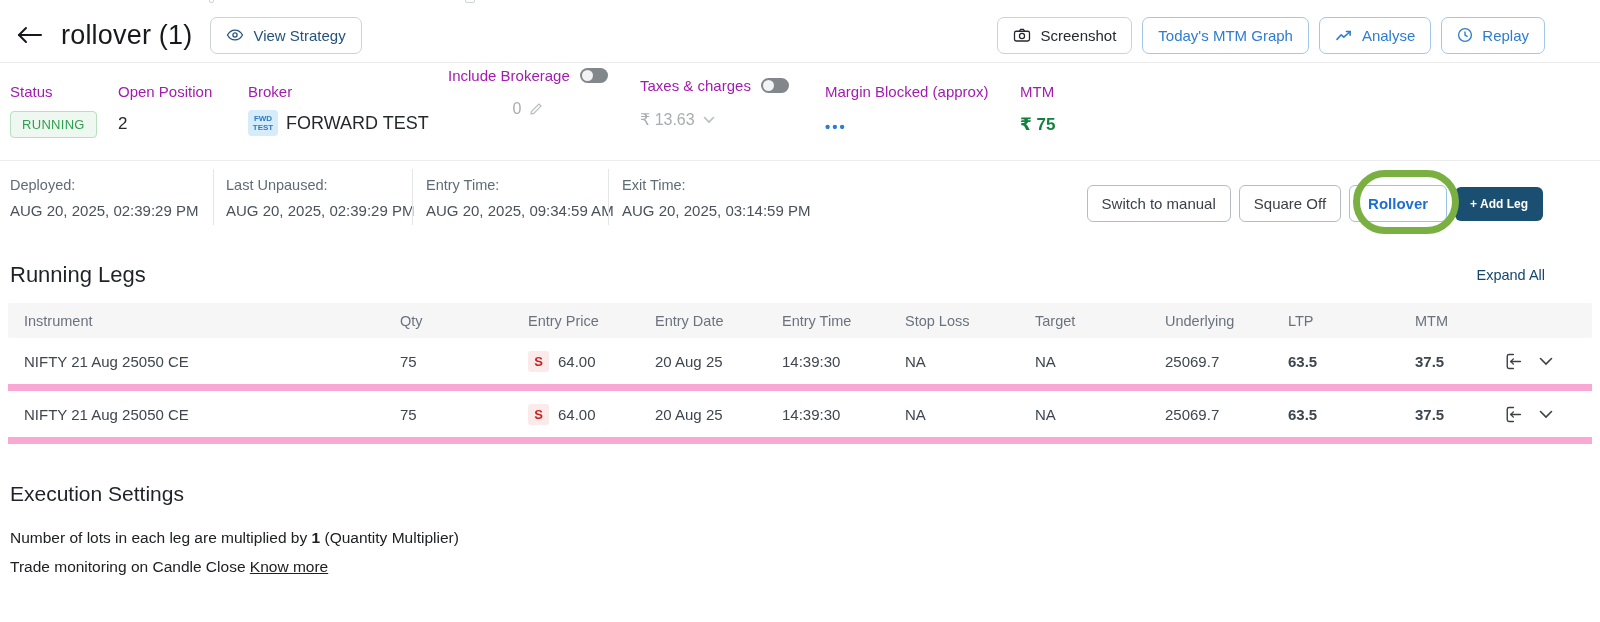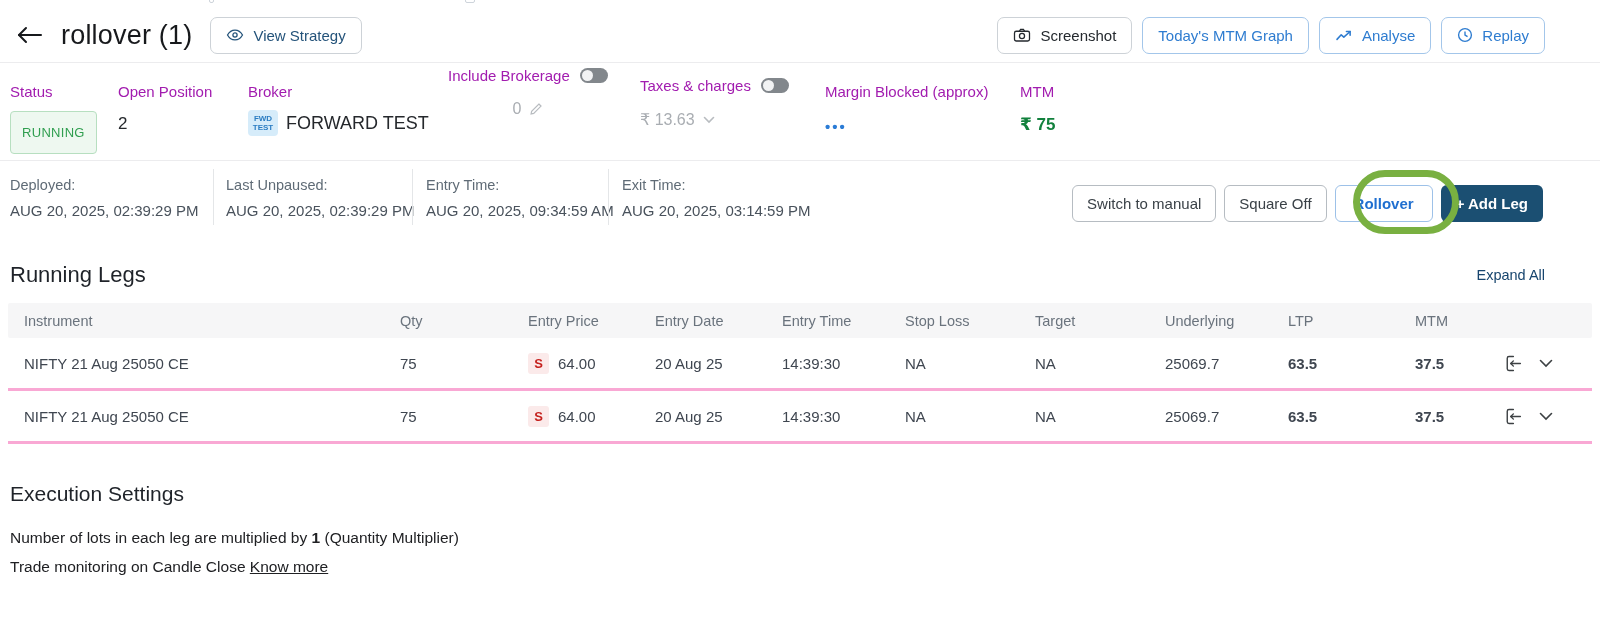--- a/index.html
+++ b/index.html
@@ -28,21 +28,21 @@
   .btn-blue { border:1px solid #a3c6ea; color:#2e7cd0; }
   .header-right { display:flex; align-items:center; gap:10px; }
 
   .hr-line { position:absolute; left:0; width:100%; height:1px; background:#ececee; }
 
   
   .status-panel { position:absolute; top:63px; left:0; width:100%; height:97px; }
   .sp-col { position:absolute; top:20px; }
   .sp-label { font-size:15px; color:#a21caf; white-space:nowrap; }
   .sp-value { margin-top:14px; font-size:17px; color:#25282c; }
-  .badge-running { display:inline-block; margin-top:11px; padding:13px 11px; font-size:13px;
+  .badge-running { display:inline-block; margin-top:11px; padding:5px 11px; font-size:13px;
                    color:#2f9e4f; background:#eef8f0; border:1px solid #b7dfc0; border-radius:4px;
                    letter-spacing:.3px; }
   .broker-line { display:flex; align-items:center; gap:8px; margin-top:10px; }
   .fwd-badge { width:30px; height:26px; background:#d6ecfa; color:#2a7cc2; border-radius:4px;
                font-size:8px; font-weight:bold; display:flex; flex-direction:column;
                align-items:center; justify-content:center; line-height:9px; }
   .broker-name { font-size:18px; color:#25282c; }
   .toggle-row { display:flex; align-items:center; gap:10px; }
   .toggle { width:28px; height:15px; border-radius:8px; background:#82878c; position:relative; cursor:pointer; }
   .toggle .knob { position:absolute; left:2px; top:2px; width:11px; height:11px; border-radius:50%; background:#f2f3f4; }
@@ -59,38 +59,38 @@
   .tb-value { margin-top:9px; font-size:15px; color:#49525c; white-space:nowrap; }
   .tb-divider { position:absolute; top:8px; width:1px; height:56px; background:#e4e6e8; }
   .tb-buttons { position:absolute; top:24px; right:57px; display:flex; gap:8px; align-items:center; }
   .btn-plain { border:1px solid #b6bcc2; color:#3a4147; border-radius:6px; background:#fff;
                padding:9px 14px; font-size:15px; cursor:pointer; white-space:nowrap;
                font-family:"Liberation Sans","DejaVu Sans",sans-serif; }
   .btn-rollover { border:1px solid #9dc1e8; color:#1f6fd0; font-weight:bold; background:#fff;
                   border-radius:6px; padding:9px 18px; font-size:15px; cursor:pointer;
                   font-family:"Liberation Sans","DejaVu Sans",sans-serif; position:relative; z-index:2; }
   .btn-addleg { border:none; background:#1b4f72; color:#fff; font-weight:bold; border-radius:6px;
-                padding:10px 15px; font-size:15px; cursor:pointer; white-space:nowrap;
+                padding:10px 15px; font-size:12px; cursor:pointer; white-space:nowrap;
                 font-family:"Liberation Sans","DejaVu Sans",sans-serif; }
   .annotation { position:absolute; top:9px; right:141px; width:106px; height:64px;
                 border:7px solid #79b041; border-radius:36px; z-index:3; pointer-events:none; }
 
   
   .legs-head { position:absolute; top:247px; left:0; width:100%; height:56px;
                display:flex; align-items:center; justify-content:space-between; padding:0 55px 0 10px; }
   .section-title { font-size:22px; font-weight:500; color:#1f2329; }
   .expand-all { font-size:14.5px; font-weight:normal; color:#17456e; cursor:pointer; }
 
   .legs-table { position:absolute; top:303px; left:8px; width:1584px; }
   .tgrid { display:grid; grid-template-columns:382px 128px 127px 127px 123px 130px 130px 123px 127px 87px 1fr;
            align-items:center; }
   .thead { background:#f6f6f7; height:35px; border-radius:2px; }
   .thead > div { font-size:14.5px; color:#6a737d; padding-left:10px; }
   .thead > div:first-child { padding-left:16px; }
-  .trow { height:53px; border-bottom:3px solid #f9a8d4; }
+  .trow { height:53px; border-bottom:7px solid #f9a8d4; }
   .trow:first-of-type { border-top:1px solid #ebedef; margin-top:8px; }
   .trow > div { font-size:15px; color:#3f4650; padding-left:10px; display:flex; align-items:center; }
   .trow > div:first-child { padding-left:16px; }
   .cell-instrument { color:#3c4450; }
   .side-badge { display:inline-flex; align-items:center; justify-content:center; width:21px; height:21px;
                 background:#fbeaea; color:#c5221f; border-radius:3px; font-size:13px; font-weight:bold; margin-right:9px; }
   .cell-ltp { font-weight:bold; color:#1f2937; }
   .cell-mtm { font-weight:bold; color:#0e8a3e; }
   .cell-actions { gap:16px; padding-left:4px; }
   .icon-btn { display:inline-flex; align-items:center; cursor:pointer; }

